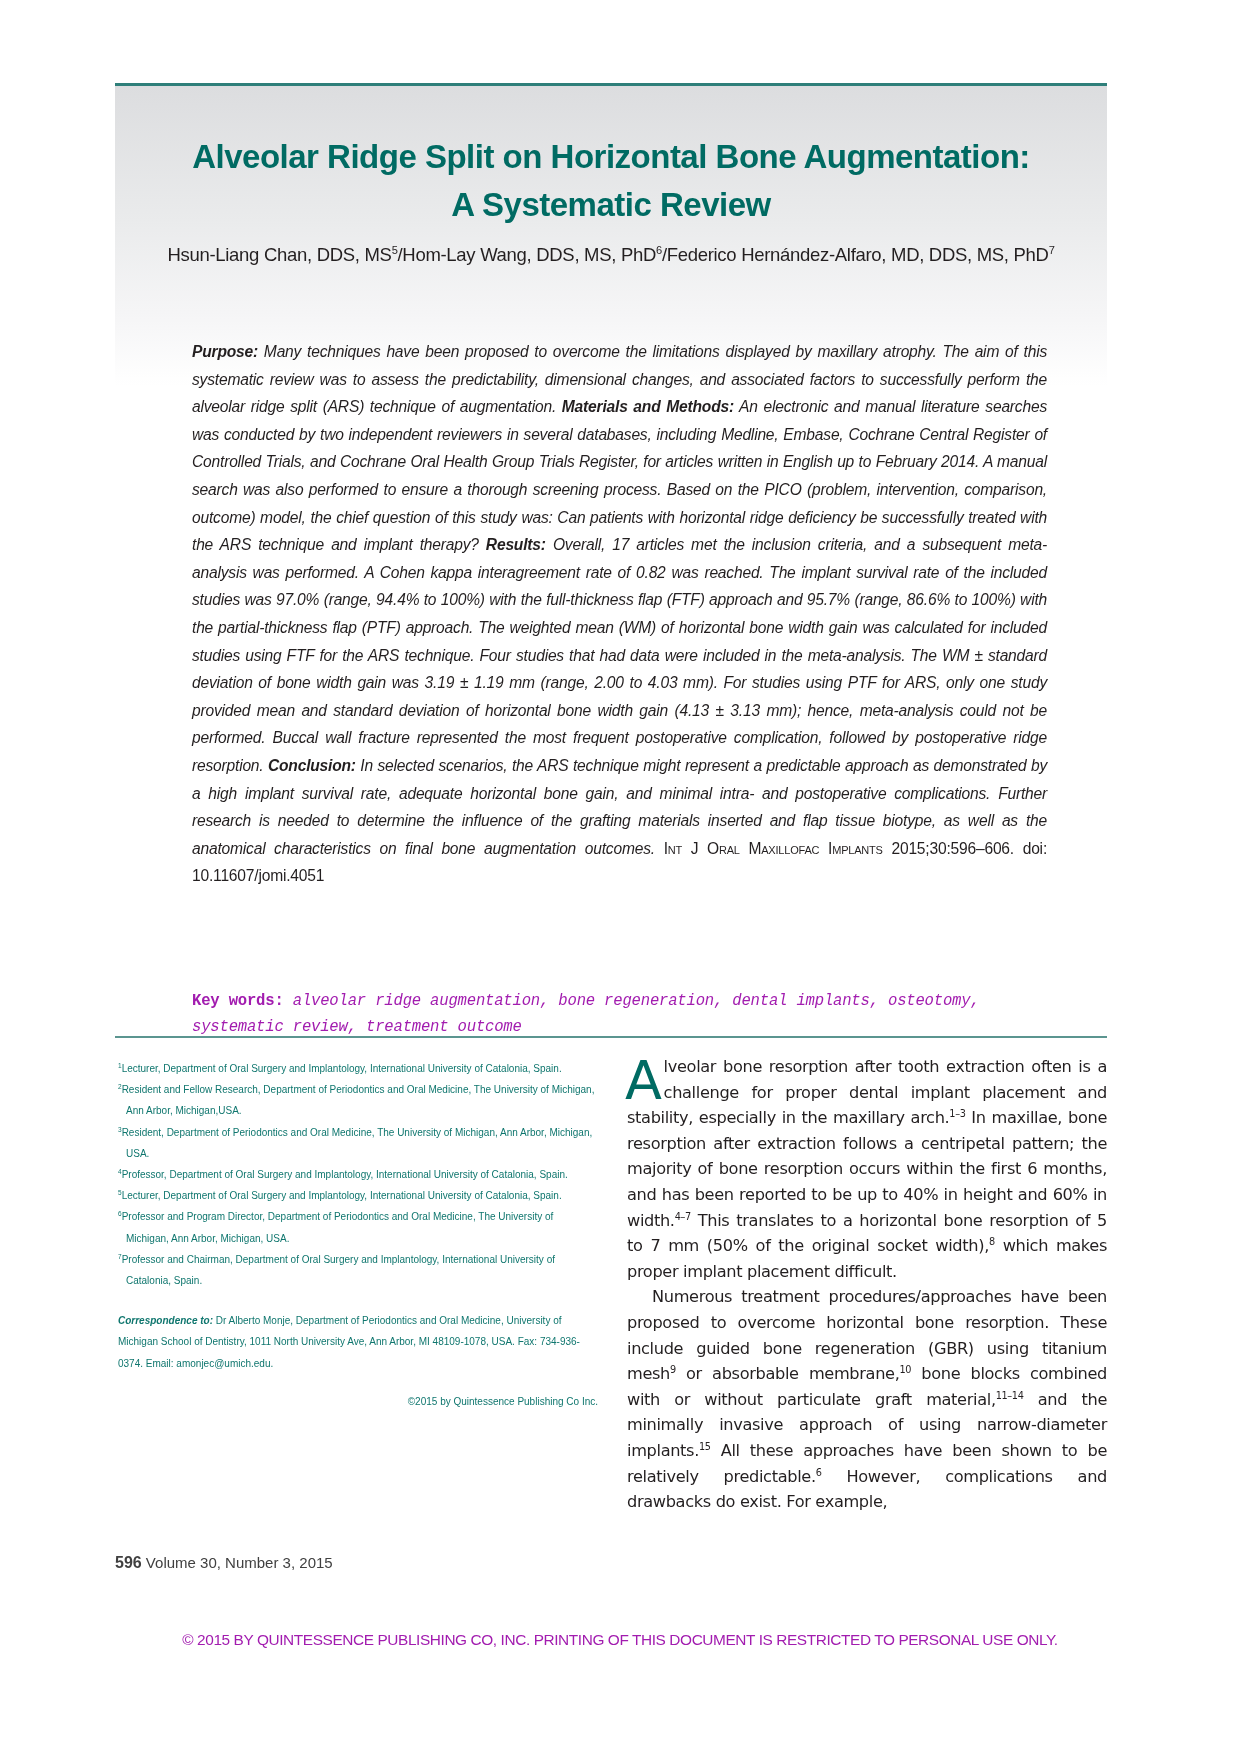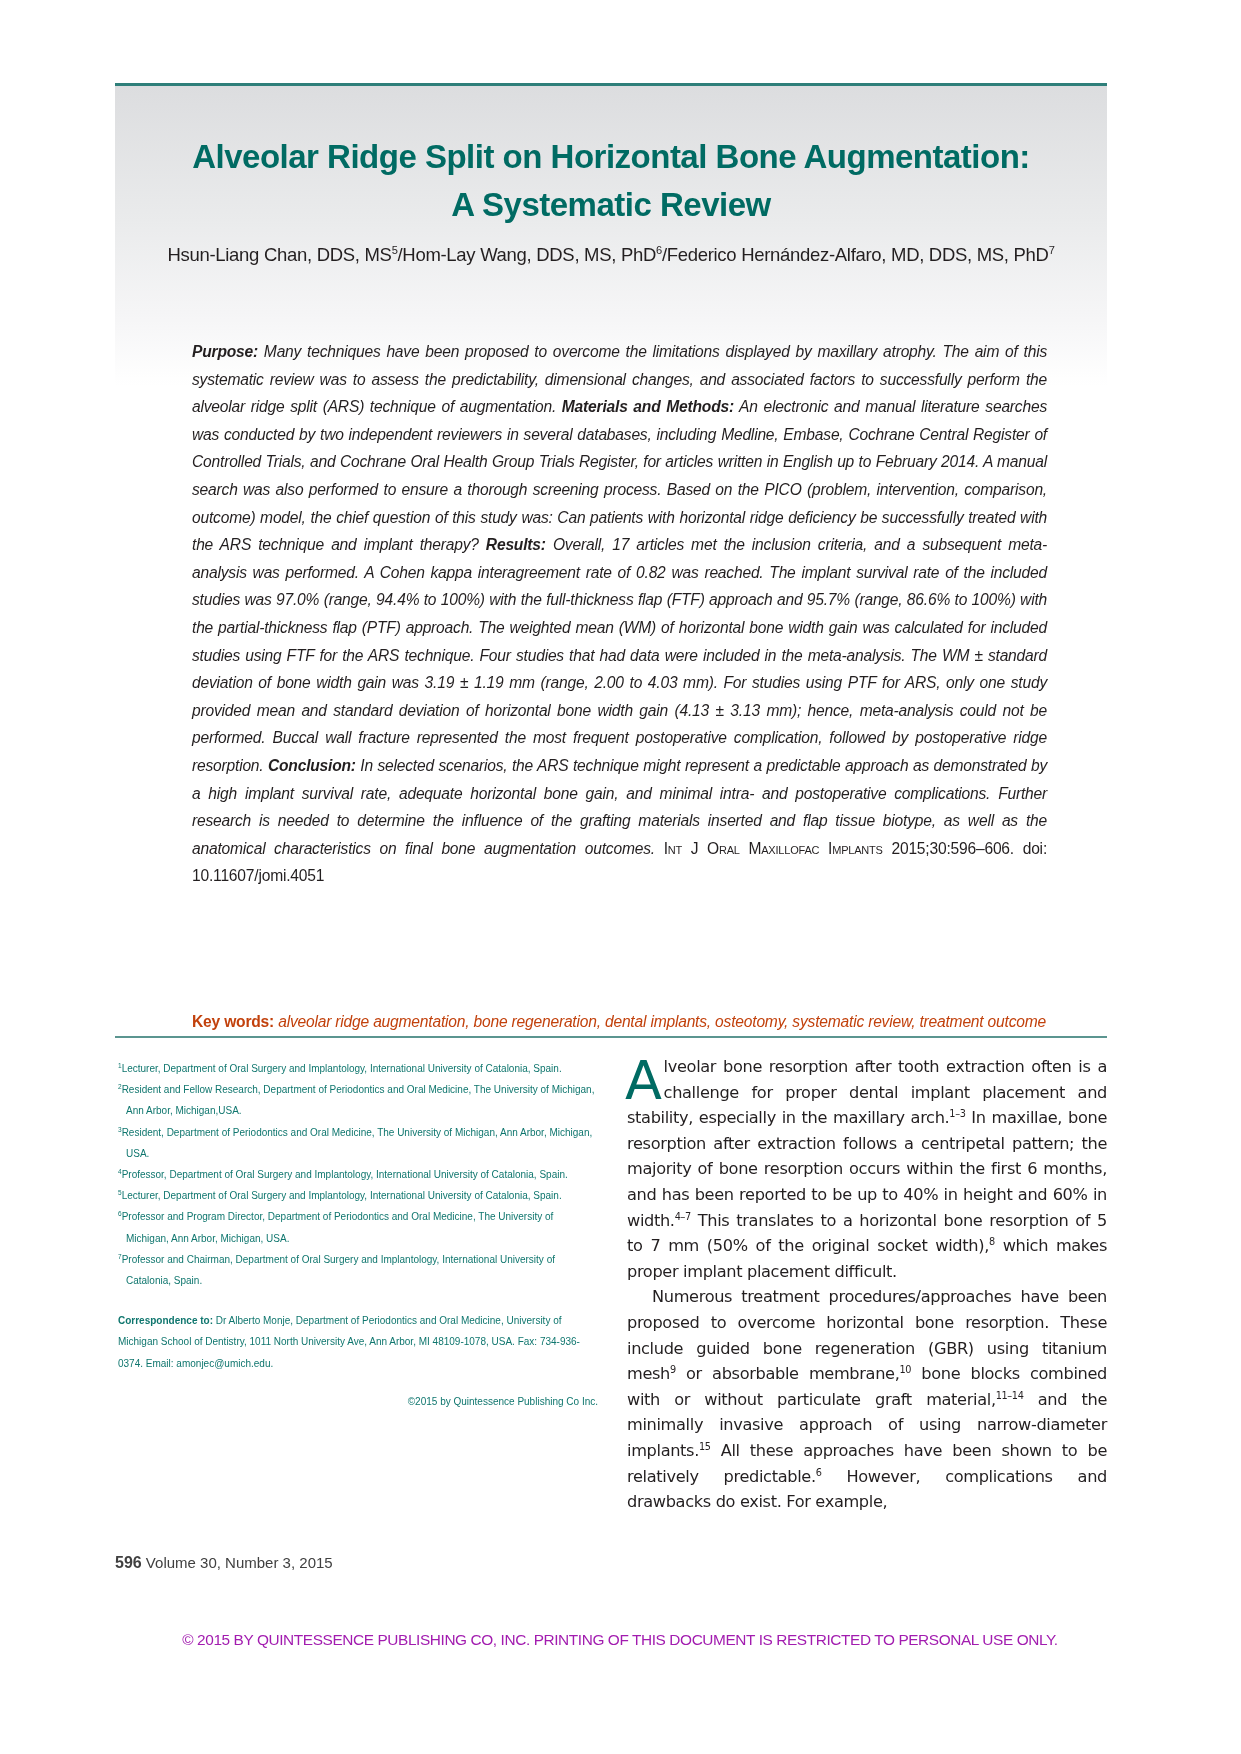--- a/index.html
+++ b/index.html
@@ -25,36 +25,36 @@
   .abstract {
     position:absolute; left:192px; top:338px; width:855px;
     font-family:"Liberation Sans", sans-serif; font-style:italic; font-size:15.6px; line-height:27.6px;
     text-align:justify; color:#231f20; letter-spacing:-0.2px;
   }
   .abstract b { font-style:italic; font-weight:bold; }
   .abstract .cite { font-style:normal; }
   .abstract .sc { font-variant:small-caps; font-style:normal; }
 
   .keywords {
-    position:absolute; left:192px; top:1009px; width:855px;
-    font-family:Liberation Sans, sans-serif; font-style:italic; font-size:15.6px; line-height:26px; color:#c2410c;
+    position:absolute; left:192px; top:988px; width:855px;
+    font-family:Liberation Mono, monospace; font-style:italic; font-size:15.6px; line-height:26px; color:#a21caf;
     letter-spacing:-0.2px;
   }
   .keywords b { font-style:normal; font-weight:bold; }
 
   .divider { position:absolute; left:115px; top:1036px; width:992px; height:2px; background:#5b9590; }
 
   .affil {
     position:absolute; left:118px; top:1058px; width:480px;
     font-family:"Liberation Sans", sans-serif; font-size:10px; line-height:21.2px; color:#0f766e;
   }
   .affil .item { padding-left:8px; text-indent:-8px; }
   .affil .item sup { font-size:0.65em; vertical-align:super; line-height:0; }
   .corr { margin-top:19px; }
-  .corr b { font-weight:bold; }
+  .corr b { font-weight:bold;font-style:italic; }
   .copyright-line { margin-top:17px;text-align:right; }
 
   .body-col {
     position:absolute; left:627px; top:1054px; width:480px;
     font-family:"DejaVu Sans", sans-serif; font-size:16.2px; line-height:25.6px; color:#231f20;
     text-align:justify; letter-spacing:-0.35px;
   }
   .body-col p { margin:0; }
   .body-col p.indent { text-indent:25px; }
   .dropcap {

